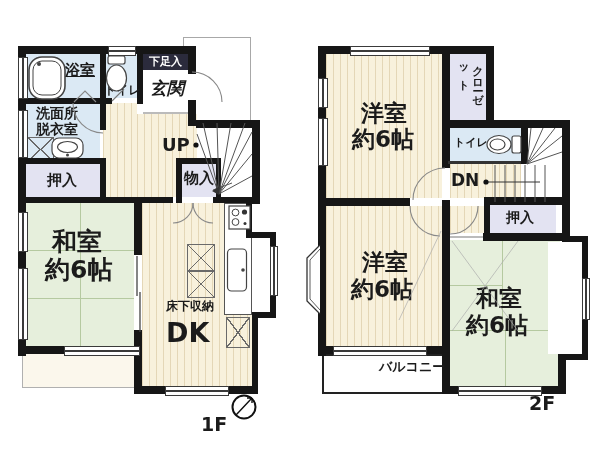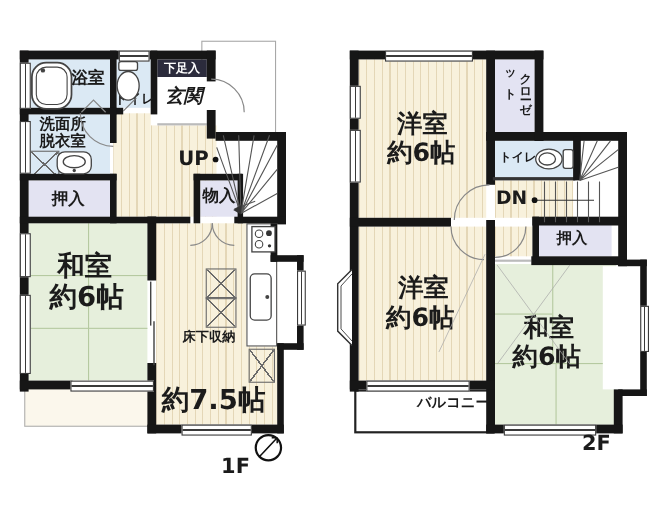--- a/index.html
+++ b/index.html
@@ -115,21 +115,21 @@
   <div class="lbl w fs11" style="left:143px;top:56px;width:45px;text-align:center;">下足入</div>
   <div class="lbl fs17" style="left:150px;top:79px;font-style:italic;">玄関</div>
   <div class="lbl fs14" style="left:36px;top:106px;">洗面所</div>
   <div class="lbl fs14" style="left:36px;top:122px;">脱衣室</div>
   <div class="lbl fs15" style="left:47px;top:172px;">押入</div>
   <div class="lbl fs18" style="left:162px;top:135px;">UP</div>
   <div class="lbl fs15" style="left:184px;top:170px;">物入</div>
   <div class="lbl fs25" style="left:52px;top:228px;">和室</div>
   <div class="lbl fs25" style="left:45px;top:256px;">約6帖</div>
   <div class="lbl fs12" style="left:166px;top:300px;">床下収納</div>
-  <div class="lbl fs25" style="left:147px;top:350px;">約7.5帖</div>
+  <div class="lbl fs27" style="left:166px;top:318px;">DK</div>
   <div class="lbl fs19" style="left:201px;top:414px;">1F</div>
 
   <div class="abs wood" style="left:326px;top:54px;width:116px;height:144px;z-index:1;"></div>
   <div class="abs lav" style="left:450px;top:54px;width:36px;height:66px;z-index:1;"></div>
   <div class="abs blue" style="left:450px;top:128px;width:71px;height:33px;z-index:1;"></div>
   <div class="abs wood" style="left:450px;top:164px;width:71px;height:34px;z-index:1;"></div>
   <div class="abs wood" style="left:450px;top:206px;width:34px;height:27px;z-index:1;"></div>
   <div class="abs lav" style="left:489px;top:203px;width:67px;height:30px;z-index:1;"></div>
   <div class="abs wood" style="left:326px;top:206px;width:116px;height:140px;z-index:1;"></div>
   <div class="abs tatami" style="left:450px;top:240px;width:110px;height:146px;z-index:1;"></div>

